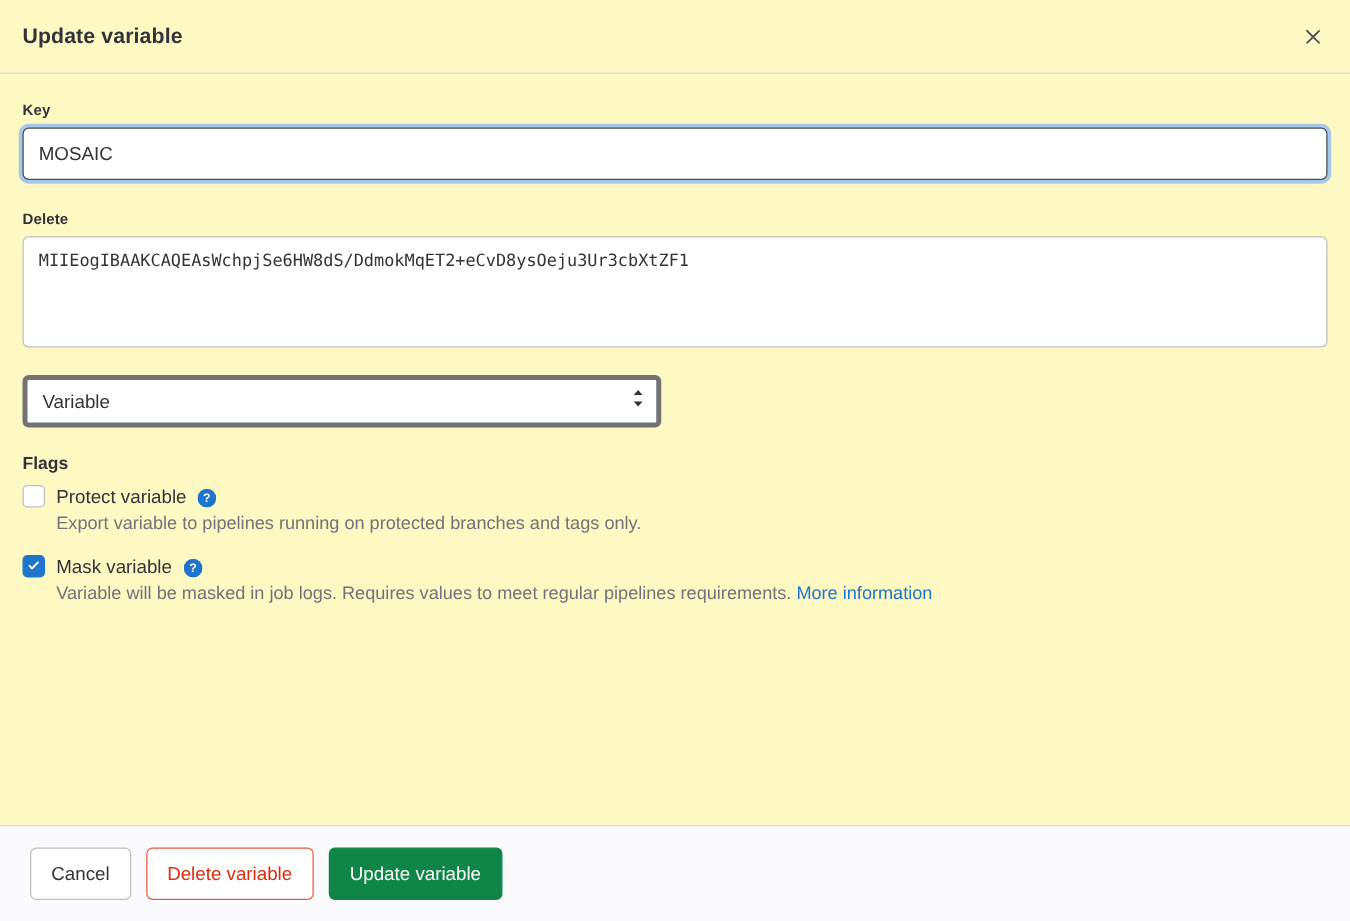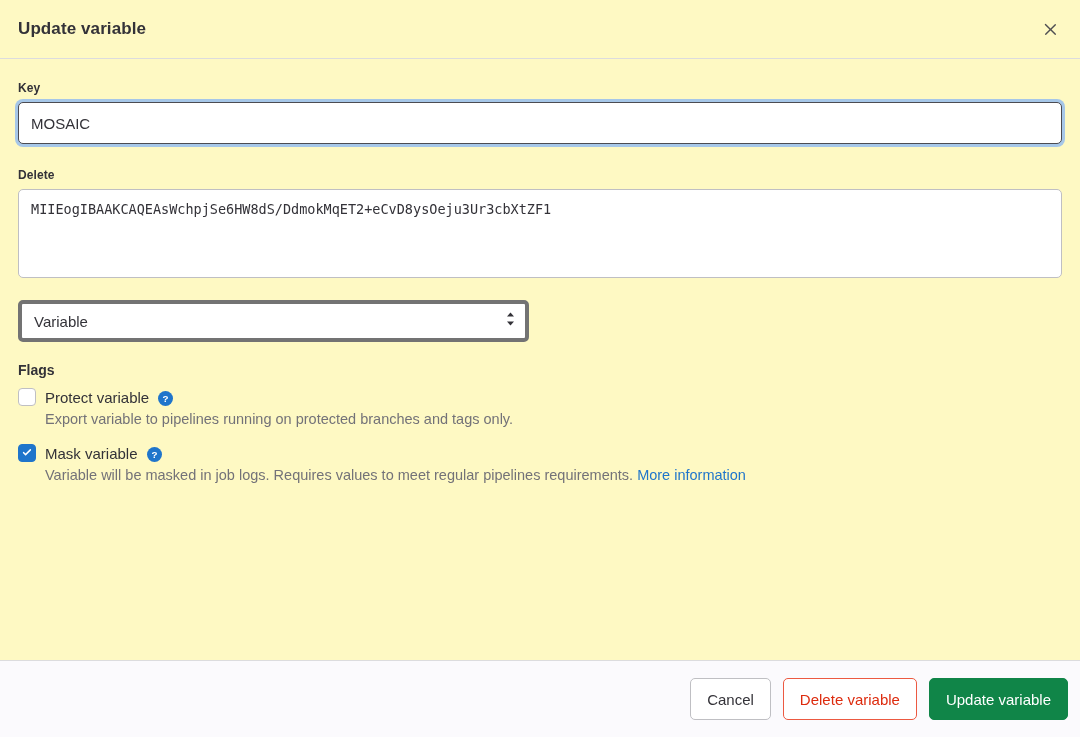--- a/index.html
+++ b/index.html
@@ -220,23 +220,22 @@
   }
 
   
   .modal-footer {
     flex: 0 0 77px;
     height: 77px;
     border-top: 1px solid #dcdcde;
     background: #fbfafd;
     display: flex;
     align-items: center;
-    justify-content: flex-end;
     gap: 12px;
-    padding: 0 12px;
+    padding: 0 24px;
   }
   .btn {
     height: 42px;
     border-radius: 5px;
     font-size: 15px;
     font-family: "Liberation Sans", sans-serif;
     cursor: pointer;
     padding: 0 16px;
     line-height: 1;
     white-space: nowrap;

